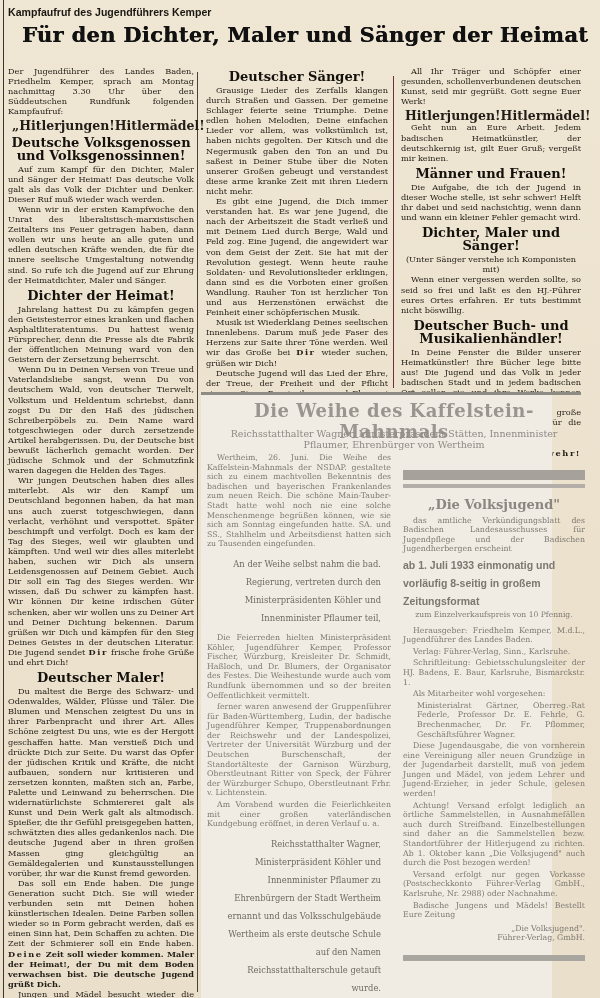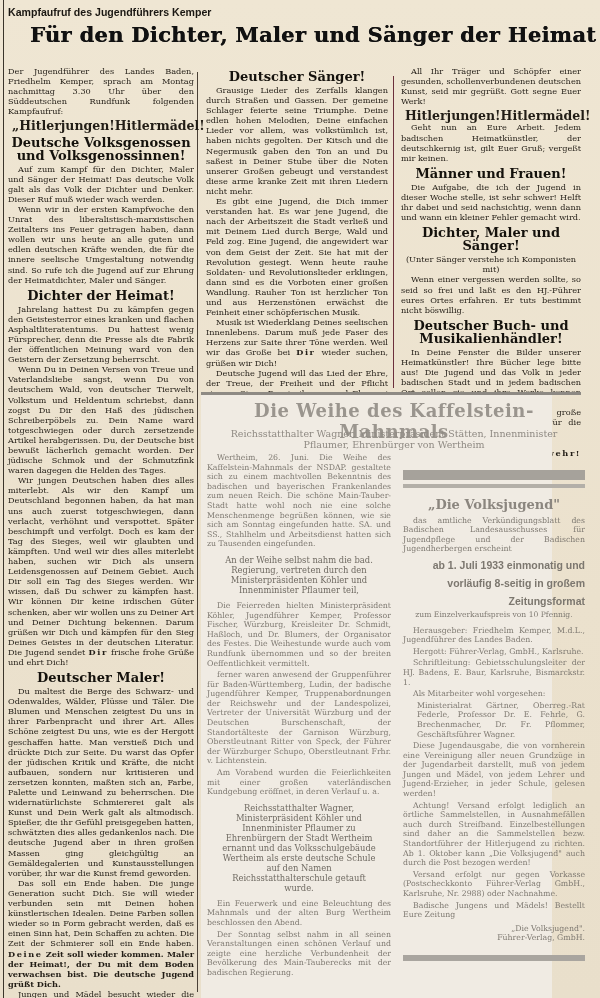--- a/index.html
+++ b/index.html
@@ -15,21 +15,21 @@
     background: linear-gradient(180deg, #efe6d3 0%, #ebe1cd 60%, #e9dfcb 100%);
     padding-left: 6px;
   }
   .left-rule { position: absolute; left: 3px; top: 0; width: 1px; height: 998px; background: #3a342a; }
   .kicker {
     position: absolute; left: 8px; top: 6px;
     font-family: "Liberation Sans", sans-serif; font-size: 11.5px; font-weight: bold; color: #1a1712;
     transform: scaleX(0.92); transform-origin: left;
   }
   .headline {
-    position: absolute; left: 30px; top: 22px; width: 560px;
+    position: absolute; left: 22px; top: 22px; width: 560px;
     font-family: "DejaVu Serif", serif; font-weight: bold; font-size: 21px;
     letter-spacing: 0.3px; color: #111; white-space: nowrap;
     text-shadow: 0.4px 0 0 #111;
   }
   .col { position: absolute; font-size: 8.2px; line-height: 10.1px; text-align: justify; color: #221d16; }
   .col p { text-indent: 10px; margin: 0; }
   .col p.noindent { text-indent: 0; }
   .col h3 {
     font-family: "DejaVu Serif", serif; font-weight: bold; text-align: center;
     font-size: 12px; line-height: 13px; margin: 4px 0 2px 0; color: #14110c;
@@ -54,27 +54,27 @@
   .lower .title {
     position: absolute; left: 8px; top: 8px; width: 370px; text-align: center;
     font-weight: bold; font-size: 18px; color: #9a958e; letter-spacing: 0.5px;
   }
   .lower .sub {
     position: absolute; left: 8px; top: 36px; width: 370px; text-align: center;
     font-size: 9.5px; line-height: 11px; color: #8f8a83;
   }
   .lc { position: absolute; font-size: 7.8px; line-height: 9.6px; color: #7f7a72; text-align: justify; }
   .lc p { text-indent: 10px; margin: 0 0 2px 0; }
-  .lc .centered { text-align: center; text-indent: 0; font-size: 8.4px; line-height: 10px; margin: 6px 10px; color: #6f6a62; }
+  .lc .centered { text-align: right; text-indent: 0; font-size: 8.4px; line-height: 18px; margin: 6px 10px; color: #6f6a62; }
   .lc1 { left: 6px; top: 61px; width: 184px; }
   .lc2 { left: 202px; top: 70px; width: 182px; }
   .band { height: 10px; background: #a6a29b; margin: 8px 0 4px 0; }
   .band.thin { height: 4px; background: #b3afa8; margin: 0 0 12px 0; }
   .vj-title { text-align: center; font-weight: bold; font-size: 13px; color: #8b867f; margin: 10px 0 6px 0; }
-  .vj-big { text-align: right; font-family: "Liberation Sans", sans-serif; font-weight: bold; font-size: 10.5px; line-height: 14px; color: #7c776f; margin: 4px 0 2px 0; }
+  .vj-big { text-align: left; font-family: "Liberation Sans", sans-serif; font-weight: bold; font-size: 10.5px; line-height: 14px; color: #7c776f; margin: 4px 0 2px 0; }
   .vj-small { text-align: center; font-size: 7.6px; margin-bottom: 6px; }
   .sig { text-align: right; margin-top: 4px; }
   .sig2 { text-align: right; }
   .foot-band { height: 6px; background: #a9a59f; margin-top: 12px; }
   .lc .indentblock { margin-left: 14px; text-indent: 0; }
 </style>
 </head>
 <body>
 
 <div class="page">
@@ -153,21 +153,21 @@
     <div class="lc lc2">
       <div class="band"></div>
       <div class="band thin"></div>
       <div class="vj-title">„Die Volksjugend"</div>
       <p>das amtliche Verkündigungsblatt des Badischen Landesausschusses für Jugendpflege und der Badischen Jugendherbergen erscheint</p>
       <div class="vj-big">ab 1. Juli 1933 einmonatig und</div>
       <div class="vj-big">vorläufig 8-seitig in großem</div>
       <div class="vj-big">Zeitungsformat</div>
       <div class="vj-small">zum Einzelverkaufspreis von 10 Pfennig.</div>
       <p>Herausgeber: Friedhelm Kemper, M.d.L., Jugendführer des Landes Baden.</p>
-      <p>Hergott: Führer-Verlag, GmbH., Karlsruhe.</p>
+      <p>Verlag: Führer-Verlag, Sinn., Karlsruhe.</p>
       <p>Schriftleitung: Gebietsschulungsleiter der HJ. Badens, E. Baur, Karlsruhe, Bismarckstr. 1.</p>
       <p>Als Mitarbeiter wohl vorgesehen:</p>
       <p class="indentblock">Ministerialrat Gärtner, Oberreg.-Rat Federle, Professor Dr. E. Fehrle, G. Brechenmacher, Dr. Fr. Pflommer, Geschäftsführer Wagner.</p>
       <p>Diese Jugendausgabe, die von vornherein eine Vereinigung aller neuen Grundzüge in der Jugendarbeit darstellt, muß von jedem Jungen und Mädel, von jedem Lehrer und Jugend-Erzieher, in jeder Schule, gelesen werden!</p>
       <p>Achtung! Versand erfolgt lediglich an örtliche Sammelstellen, in Ausnahmefällen auch durch Streifband. Einzelbestellungen sind daher an die Sammelstellen bezw. Standortführer der Hitlerjugend zu richten. Ab 1. Oktober kann „Die Volksjugend" auch durch die Post bezogen werden!</p>
       <p>Versand erfolgt nur gegen Vorkasse (Postscheckkonto Führer-Verlag GmbH., Karlsruhe, Nr. 2988) oder Nachnahme.</p>
       <p>Badische Jungens und Mädels! Bestellt Eure Zeitung</p>
       <div class="sig">„Die Volksjugend".</div>
       <div class="sig2">Führer-Verlag, GmbH.</div>
       <div class="foot-band"></div>

